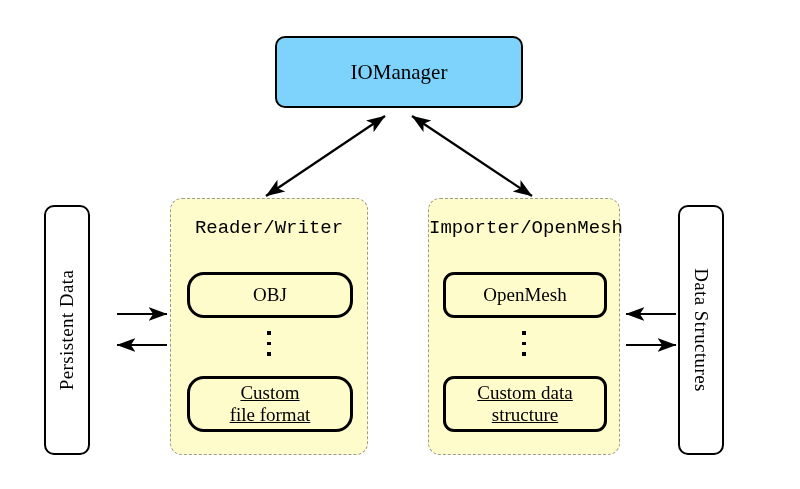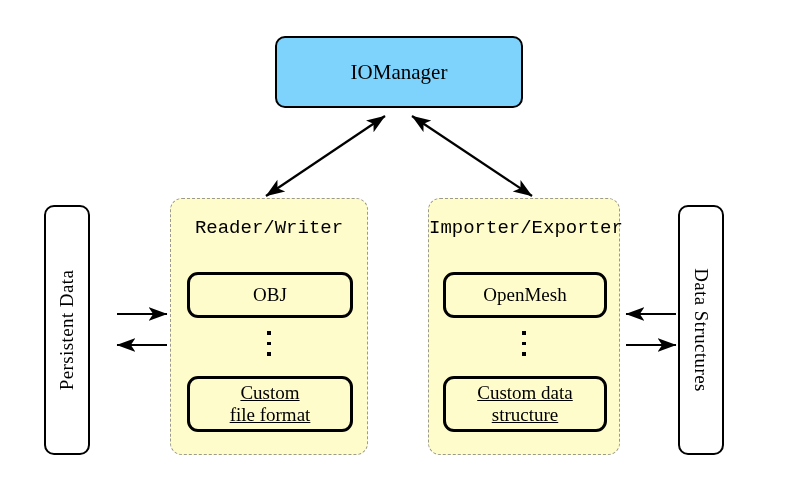--- a/index.html
+++ b/index.html
@@ -112,21 +112,21 @@
     border: 3px solid #000000;
     border-radius: 11px;
     box-sizing: border-box;
     display: flex;
     align-items: center;
     justify-content: center;
     text-align: center;
     font-size: 19px;
     line-height: 1.18;
   }
-  #panel-reader-writer .module      { left: 16px;  width: 166px; }
+  #panel-reader-writer .module      { left: 16px;  width: 166px; border-radius: 17px; }
   #panel-importer-exporter .module  { left: 14px;  width: 164px; }
   .module.top    { top: 73px;  height: 46px; }
   .module.bottom { top: 177px; height: 56px; text-decoration: underline; }
 
   
   .vdots {
     position: absolute;
     top: 132px;
     left: 0;
     width: 100%;
@@ -194,21 +194,21 @@
       <i></i>
       <i></i>
     </div>
 
     <div class="module bottom">
       <span>Custom<br>file format</span>
     </div>
   </div>
 
   <div class="group-panel" id="panel-importer-exporter">
-    <div class="group-title">Importer/Exporter</div>
+    <div class="group-title">Importer/OpenMesh</div>
 
     <div class="module top">
       <span>OpenMesh</span>
     </div>
 
     <div class="vdots">
       <i></i>
       <i></i>
       <i></i>
     </div>

